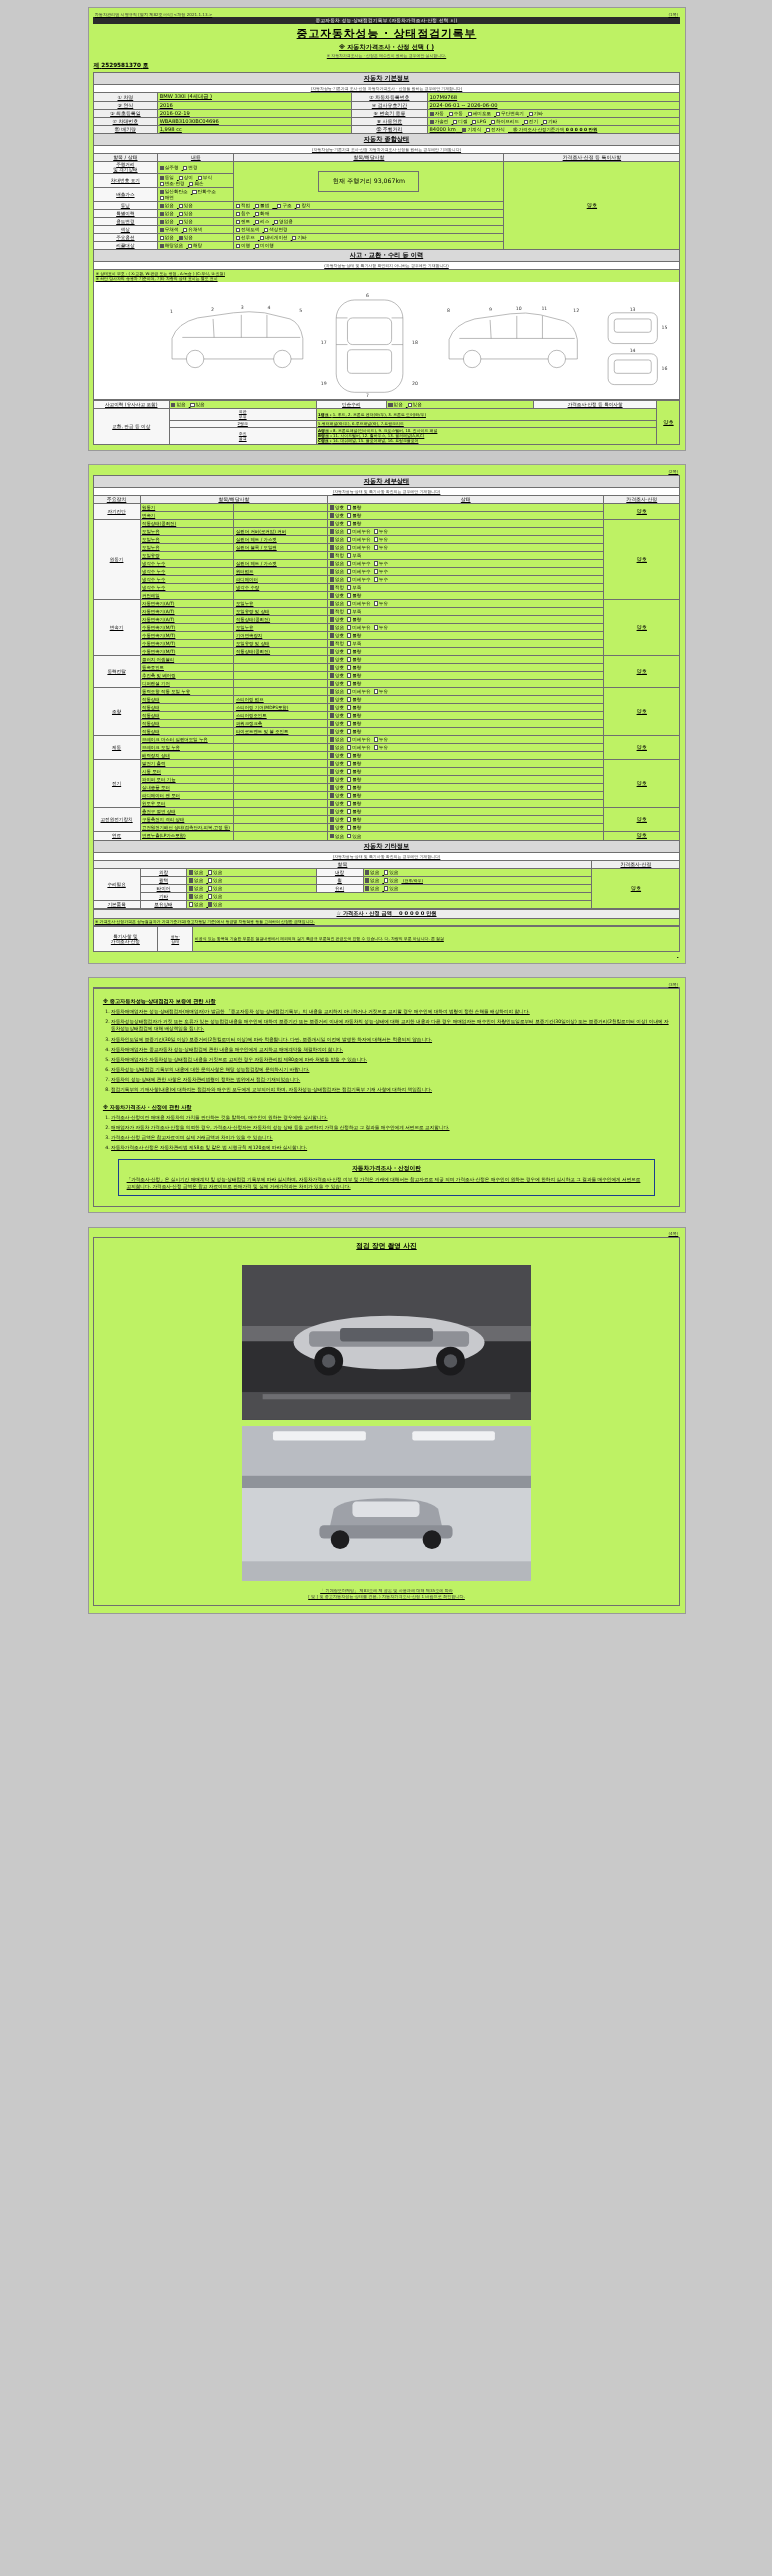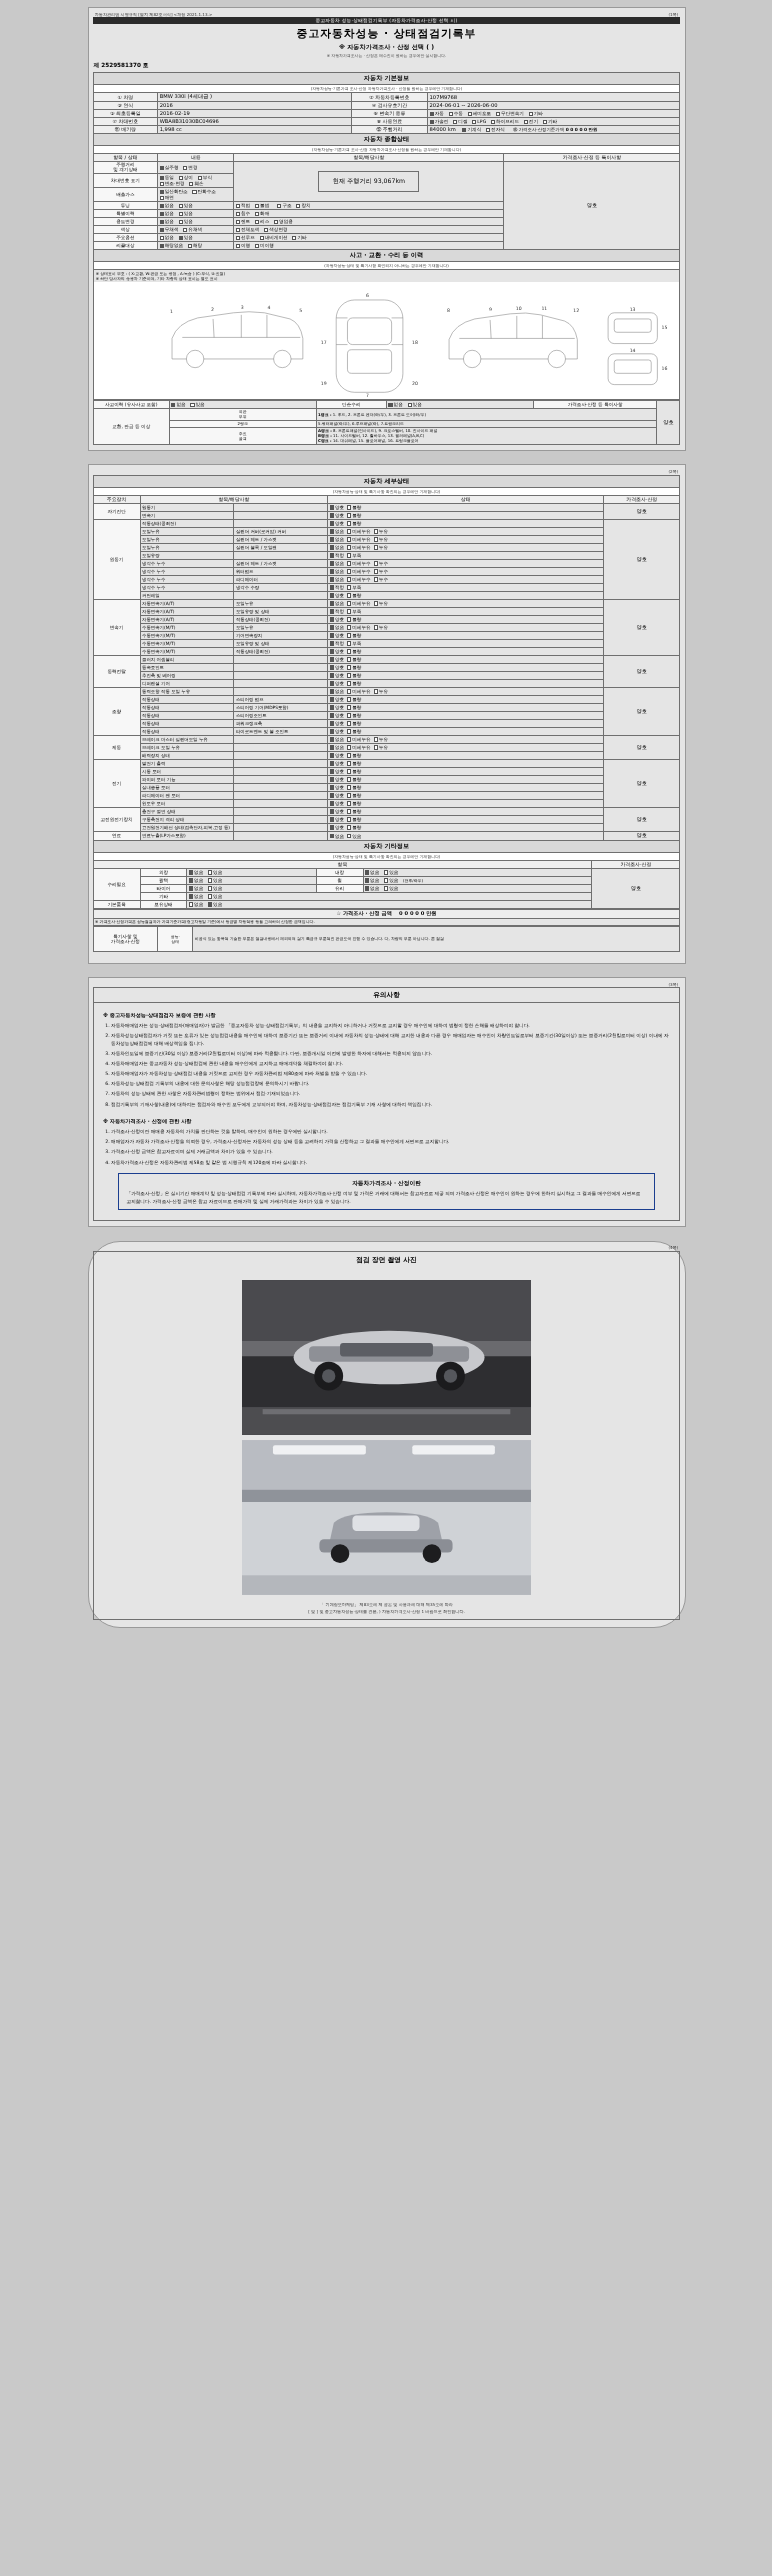--- a/index.html
+++ b/index.html
@@ -5,24 +5,25 @@
   * { box-sizing: border-box; }
   html, body { margin:0; padding:0; }
   body {
     width:773px;
     background:#c9c9c9;
     font-family:"DejaVu Sans", "Liberation Sans", sans-serif;
     font-size:5.7px;
     color:#000;
   }
   .page {
-    background:#e5e5e5;
+    background:#bef264;
     margin:0 auto;
     border:0.5px solid #999;
     position:relative;
+    text-decoration:underline;
   }
   .sheet { width:598px; margin:0 auto; }
   .pg1 { margin-top:7.2px; }
   .pg { margin:13.4px auto; padding:0; }
 
   
   table { border-collapse:collapse; width:100%; }
   td, th { border:0.5px solid #6f6f6f; padding:0.5px 1.5px; font-size:5.2px; vertical-align:middle; }
 
   .hdrbar {
@@ -723,21 +724,20 @@
   <div class="footer-note">&nbsp;</div>
 </div>
 
 <div class="page pg sheet" style="width:598px;padding:3.1px 4.1px 5.2px;">
   <div class="topline">
     <span></span>
     <span>(3쪽)</span>
   </div>
 
   <div class="noticewrap">
-    <div class="notice-title">유의사항</div>
     <div class="hline"></div>
     <div class="notice-body">
       <div class="notice-h">※ 중고자동차성능·상태점검자 보증에 관한 사항</div>
       <ol class="nl" id="notice-list-1">
           <li>자동차매매업자는 성능·상태점검자(매매업자)가 발급한 「중고자동차 성능·상태점검기록부」의 내용을 고지하지 아니하거나 거짓으로 고지할 경우 매수인에 대하여 법령이 정한 손해를 배상하여야 합니다.</li>
           <li>자동차성능상태점검자가 거짓 또는 오류가 있는 성능점검내용을 매수인에 대하여 보증기간 또는 보증거리 이내에 자동차의 성능·상태에 대해 고지한 내용과 다른 경우 매매업자는 매수인이 차량인도일로부터 보증기간(30일이상) 또는 보증거리(2천킬로미터 이상) 이내에 자동차성능상태점검에 대해 배상책임을 집니다.</li>
           <li>자동차인도일에 보증기간(30일 이상) 보증거리(2천킬로미터 이상)에 따라 적용됩니다. 다만, 보증개시일 이전에 발생한 하자에 대해서는 적용되지 않습니다.</li>
           <li>자동차매매업자는 중고자동차 성능·상태점검에 관한 내용을 매수인에게 고지하고 매매계약을 체결하여야 합니다.</li>
           <li>자동차매매업자가 자동차성능·상태점검 내용을 거짓으로 고지한 경우 자동차관리법 제80조에 따라 처벌을 받을 수 있습니다.</li>
           <li>자동차성능·상태점검 기록부의 내용에 대한 문의사항은 해당 성능점검장에 문의하시기 바랍니다.</li>
@@ -752,21 +752,21 @@
           <li>자동차가격조사·산정은 자동차관리법 제58조 및 같은 법 시행규칙 제120조에 따라 실시합니다.</li>
         </ol>
       <div class="framebox">
         <div class="ttl">자동차가격조사 · 산정이란</div>
         <div>「가격조사·산정」은 실시기간 매매계약 및 성능·상태점검 기록부에 따라 실시하며, 자동차가격조사·산정 여부 및 가격은 거래에 대해서는 참고자료로 제공 되며 가격조사·산정은 매수인이 원하는 경우에 한하여 실시하고 그 결과를 매수인에게 서면으로 고지합니다. 가격조사·산정 금액은 참고 자료이므로 판매가격 및 실제 거래가격과는 차이가 있을 수 있습니다.</div>
       </div>
     </div>
   </div>
 </div>
 
-<div class="page pg sheet" style="width:598px;padding:3.1px 4.1px 7.2px;border-radius:32px;">
+<div class="page pg sheet" style="width:598px;padding:3.1px 4.1px 7.2px;">
   <div class="topline">
     <span></span>
     <span>(4쪽)</span>
   </div>
 
   <div class="photo-title">점검 장면 촬영 사진</div>
   <div class="boxline" style="border-top:none;padding:5.2px 0 3.1px">
 
     <div class="photo">
       <svg viewBox="0 0 560 300" width="289" height="155">

